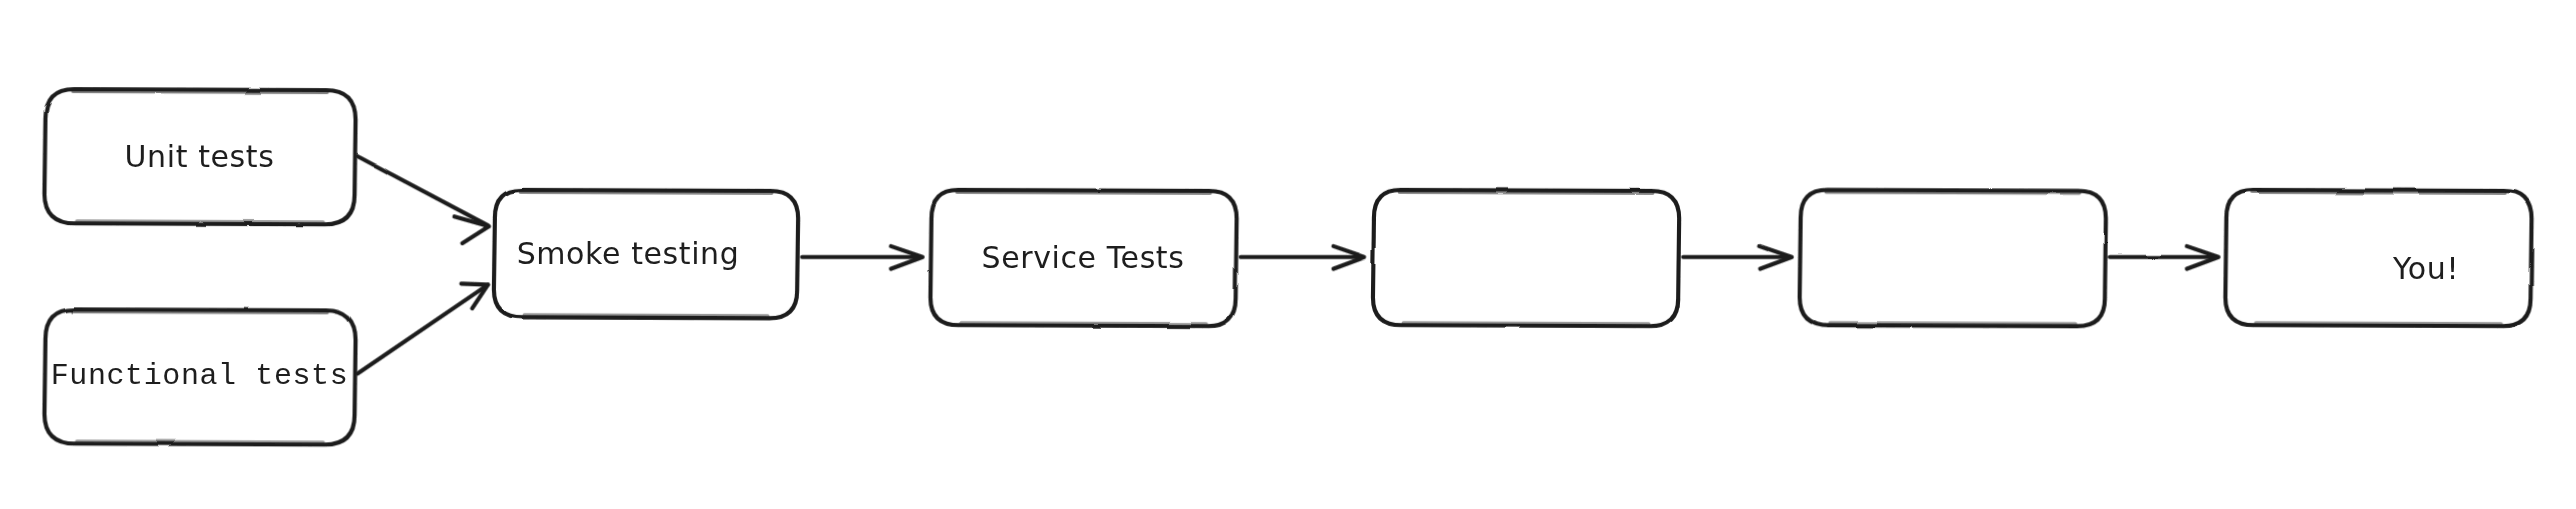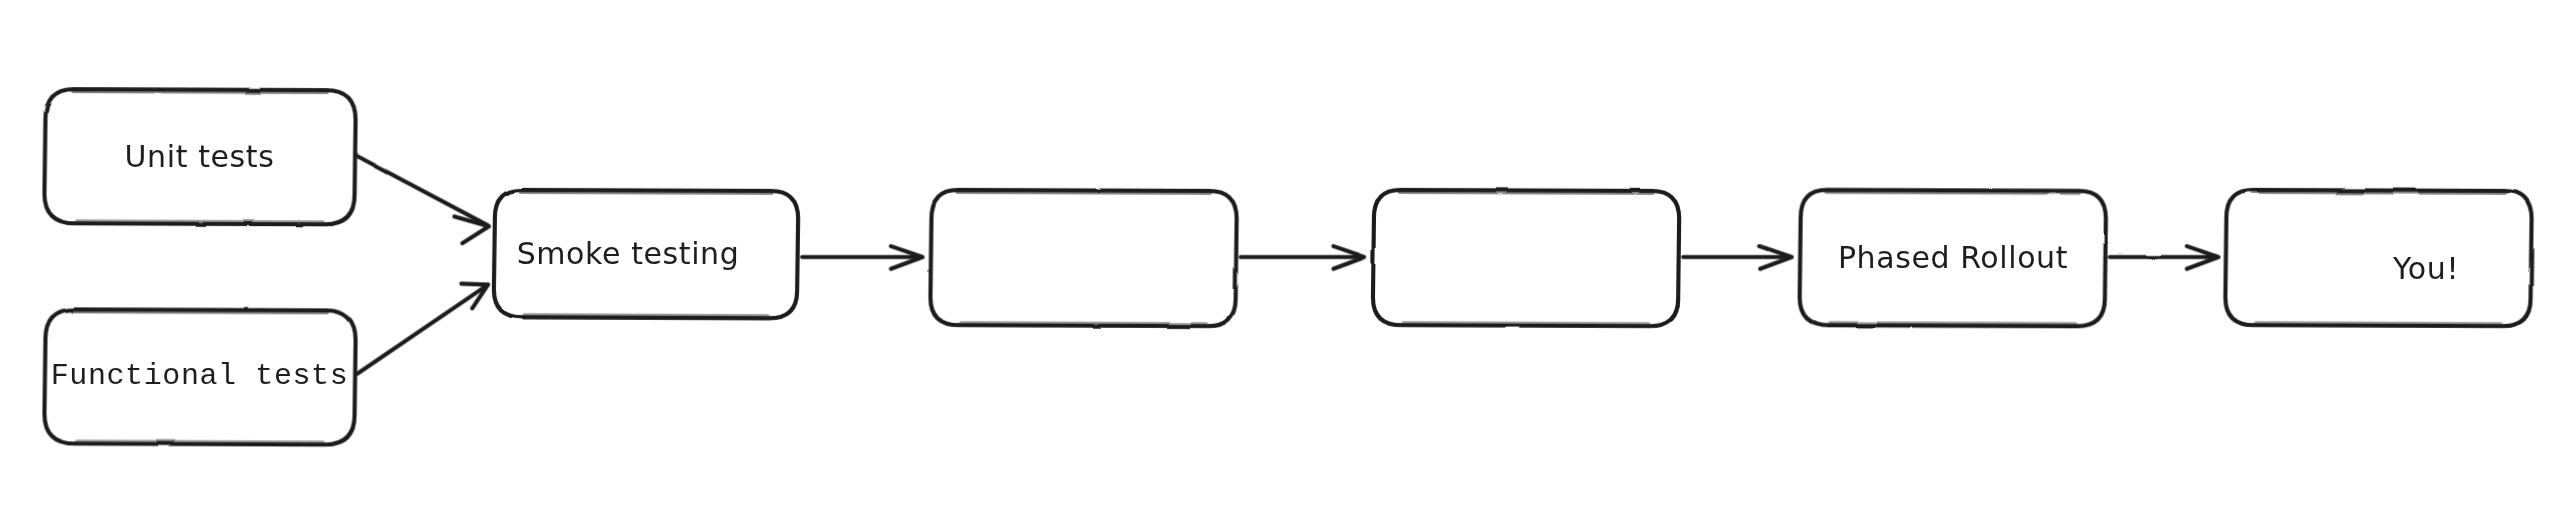--- a/index.html
+++ b/index.html
@@ -135,25 +135,23 @@
 
   <div class="node-label" style="left:44px; top:309px; width:311px; height:135px;font-family:Liberation Mono, monospace;">
     <span class="ln">Functional tests</span>
   </div>
 
   <div class="node-label" style="left:494px; top:190px; width:268px; height:128px;">
     <span class="ln">Smoke testing</span>
   </div>
 
   <div class="node-label" style="left:930px; top:190px; width:306px; height:136px;">
+    <span class="ln">Service Tests</span>
   </div>
 
 
-  <div class="node-label" style="left:1800px; top:190px; width:306px; height:136px;">
-    <span class="ln">Phased Rollout</span>
-  </div>
 
   <div class="node-label" style="left:2225px; top:201px; width:306px; height:136px;margin-left:48px;">
     <span class="ln">You!</span>
   </div>
 
 </div>
 
 
 </body></html>

